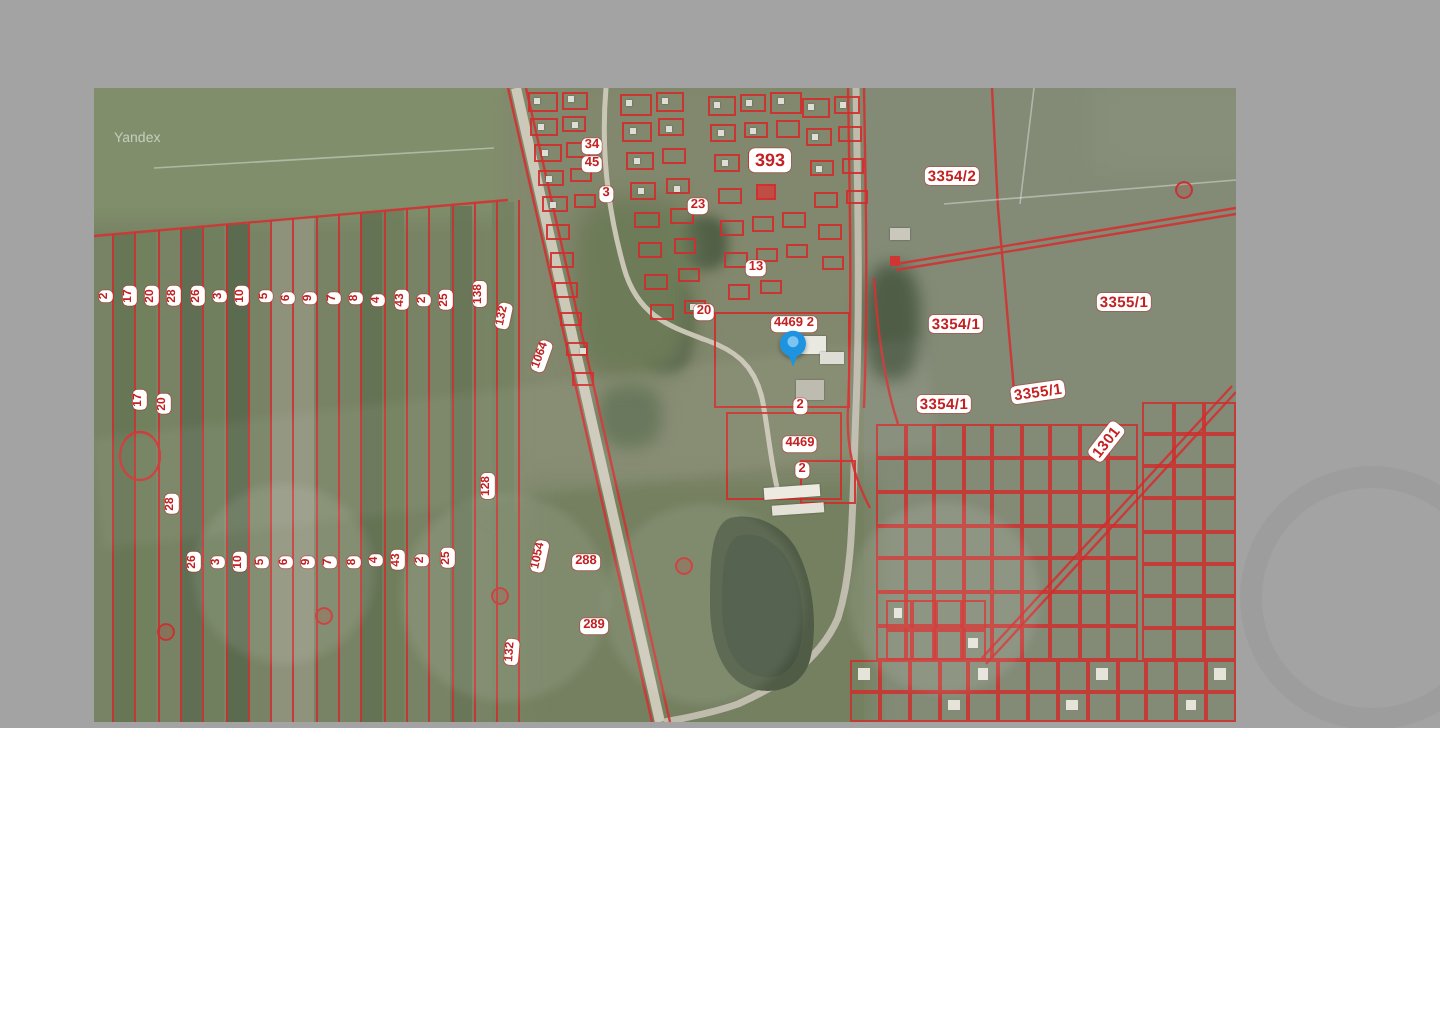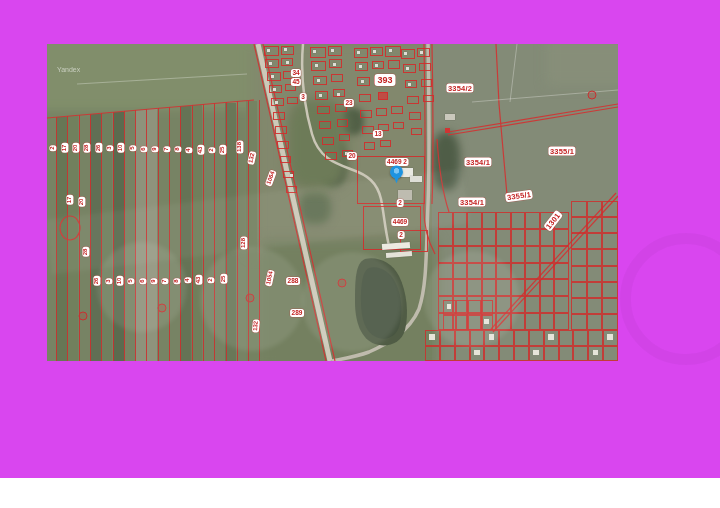--- a/index.html
+++ b/index.html
@@ -1,16 +1,16 @@
 <!DOCTYPE html>
 <html><head>
 <meta charset="utf-8">
 <style>
   html,body{margin:0;padding:0;background:#fff;}
-  .page{position:relative;width:720px;height:478px;background:#d946ef;overflow:hidden;
+  .page{position:relative;width:720px;height:364px;background:#a3a3a3;overflow:hidden;
         font-family:"Liberation Sans",sans-serif;}
   .map{position:absolute;overflow:hidden;background:#717e5e;}
   .layer{position:absolute;left:0;top:0;width:100%;height:100%;}
   .fill,.patch{position:absolute;}
   .strip-line{position:absolute;width:1px;background:rgba(201,38,38,.88);}
   .parcel{position:absolute;border:1px solid rgba(208,36,36,.9);box-sizing:border-box;}
   .parcel.fill-red{background:rgba(211,48,48,.75);}
   .house{position:absolute;width:3px;height:2.5px;background:#dfded6;box-shadow:0 0 1px rgba(0,0,0,.4);}
   .building{position:absolute;}
   .grid-area{position:absolute;display:grid;}
@@ -433,21 +433,21 @@
         <div class="map-label m" style="left: 302px; top: 59px; transform: translate(-50%, -50%);">23</div>
         <div class="map-label xl" style="left: 338px; top: 36px; transform: translate(-50%, -50%);">393</div>
         <div class="map-label m" style="left: 331px; top: 90px; transform: translate(-50%, -50%);">13</div>
         <div class="map-label m" style="left: 305px; top: 112px; transform: translate(-50%, -50%);">20</div>
         <div class="map-label m" style="left: 350px; top: 118px; transform: translate(-50%, -50%);">4469 2</div>
         <div class="map-label m" style="left: 353px; top: 159px; transform: translate(-50%, -50%);">2</div>
         <div class="map-label m" style="left: 353px; top: 178px; transform: translate(-50%, -50%);">4469</div>
         <div class="map-label m" style="left: 354px; top: 191px; transform: translate(-50%, -50%);">2</div>
         <div class="map-label m" style="left: 246px; top: 237px; transform: translate(-50%, -50%);">288</div>
         <div class="map-label m" style="left: 250px; top: 269px; transform: translate(-50%, -50%);">289</div>
-        <div class="map-label l" style="left: 413px; top: 44px; transform: translate(-50%, -50%);">3354/2</div>
+        <div class="map-label l" style="left: 429px; top: 44px; transform: translate(-50%, -50%);">3354/2</div>
         <div class="map-label l" style="left: 431px; top: 118px; transform: translate(-50%, -50%);">3354/1</div>
         <div class="map-label l" style="left: 425px; top: 158px; transform: translate(-50%, -50%);">3354/1</div>
         <div class="map-label l" style="left: 515px; top: 107px; transform: translate(-50%, -50%);">3355/1</div>
         <div class="map-label l" style="left: 472px; top: 152px; transform: translate(-50%, -50%) rotate(-8deg);">3355/1</div>
         <div class="map-label l" style="left: 506px; top: 177px; transform: translate(-50%, -50%) rotate(-52deg);">1301</div>
       </div>
 
     <div class="pin" id="pinwrap" style="left: 350px; top: 139px;">
       <div class="head"></div>
       <div class="tail"></div>

